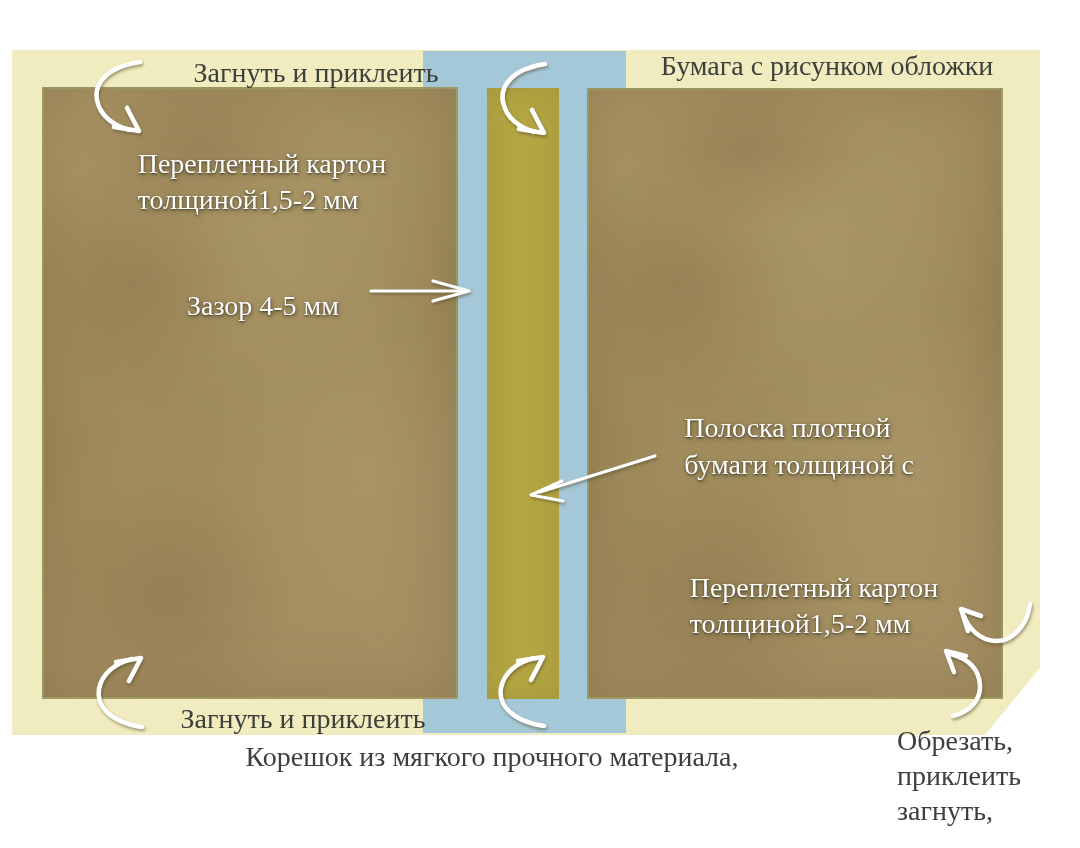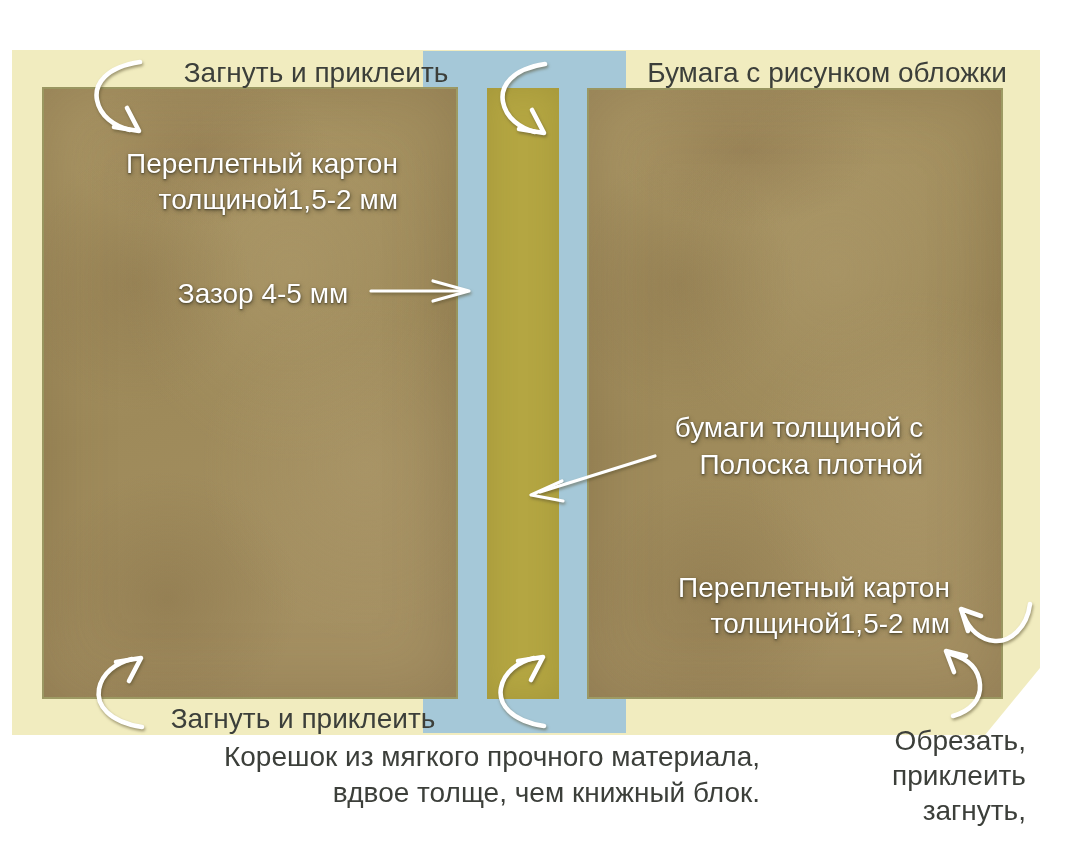--- a/index.html
+++ b/index.html
@@ -64,24 +64,25 @@
     stroke-linecap: round;
     stroke-linejoin: round;
   }
   .arrows .curved   { stroke-width: 4.6px; }
   .arrows .straight { stroke-width: 3.2px; }
 
   
   .lbl {
     position: absolute;
     transform: translateX(-50%);
-    text-align: right;
+    text-align: left;
     font-size: 28px;
     line-height: 36px;
     white-space: nowrap;
+    font-family: Liberation Serif, serif;
   }
   .lbl-dark  { color: var(--c-text_dark, #3c3f3a); }
   .lbl-light {
     color: var(--c-text_light, #ffffff);
     text-shadow: 0 1px 2px rgba(75, 68, 45, 0.95), 1px 2px 4px rgba(75, 68, 45, 0.65);
   }
   .lh35 { line-height: 35px; }
   .lh37 { line-height: 37px; }
 </style>
 </head>
@@ -123,45 +124,44 @@
       <line x1="371" y1="291" x2="466" y2="291"></line>
       <polyline points="433,281 469,291 433,301"></polyline>
 
       <line x1="655" y1="456" x2="540" y2="492"></line>
       <polyline points="562,481 531,495 563,501"></polyline>
     </g>
   </svg>
 
   <div class="lbl lbl-dark" style="left:316px; top:55px;">Загнуть и приклеить</div>
 
-  <div class="lbl lbl-dark" style="left:827px; top:55px;">Бумага с рисунком обложки</div>
+  <div class="lbl lbl-dark" style="left:827px; top:48px;">Бумага с рисунком обложки</div>
 
   <div class="lbl lbl-light" style="left:262px; top:146px;">
     <div>Переплетный картон</div>
     <div>толщиной1,5-2 мм</div>
   </div>
 
-  <div class="lbl lbl-light" style="left:263px; top:276px;">Зазор 4-5 мм</div>
+  <div class="lbl lbl-light" style="left:263px; top:288px;">Зазор 4-5 мм</div>
 
   <div class="lbl lbl-light lh37" style="left:799px; top:409px;">
+    <div>Полоска плотной</div>
     <div>бумаги толщиной с</div>
-    <div>Полоска плотной</div>
   </div>
 
   <div class="lbl lbl-light" style="left:814px; top:570px;">
     <div>Переплетный картон</div>
     <div>толщиной1,5-2 мм</div>
   </div>
 
   <div class="lbl lbl-dark" style="left:303px; top:701px;">Загнуть и приклеить</div>
 
   <div class="lbl lbl-dark lh35" style="left:959px; top:723px;">
     <div>Обрезать,</div>
     <div>приклеить</div>
     <div>загнуть,</div>
   </div>
 
   <div class="lbl lbl-dark" style="left:492px; top:739px;">
     <div>Корешок из мягкого прочного материала,</div>
-    <div>вдвое толще, чем книжный блок.</div>
   </div>
 
 </div>
 
 </body></html>

